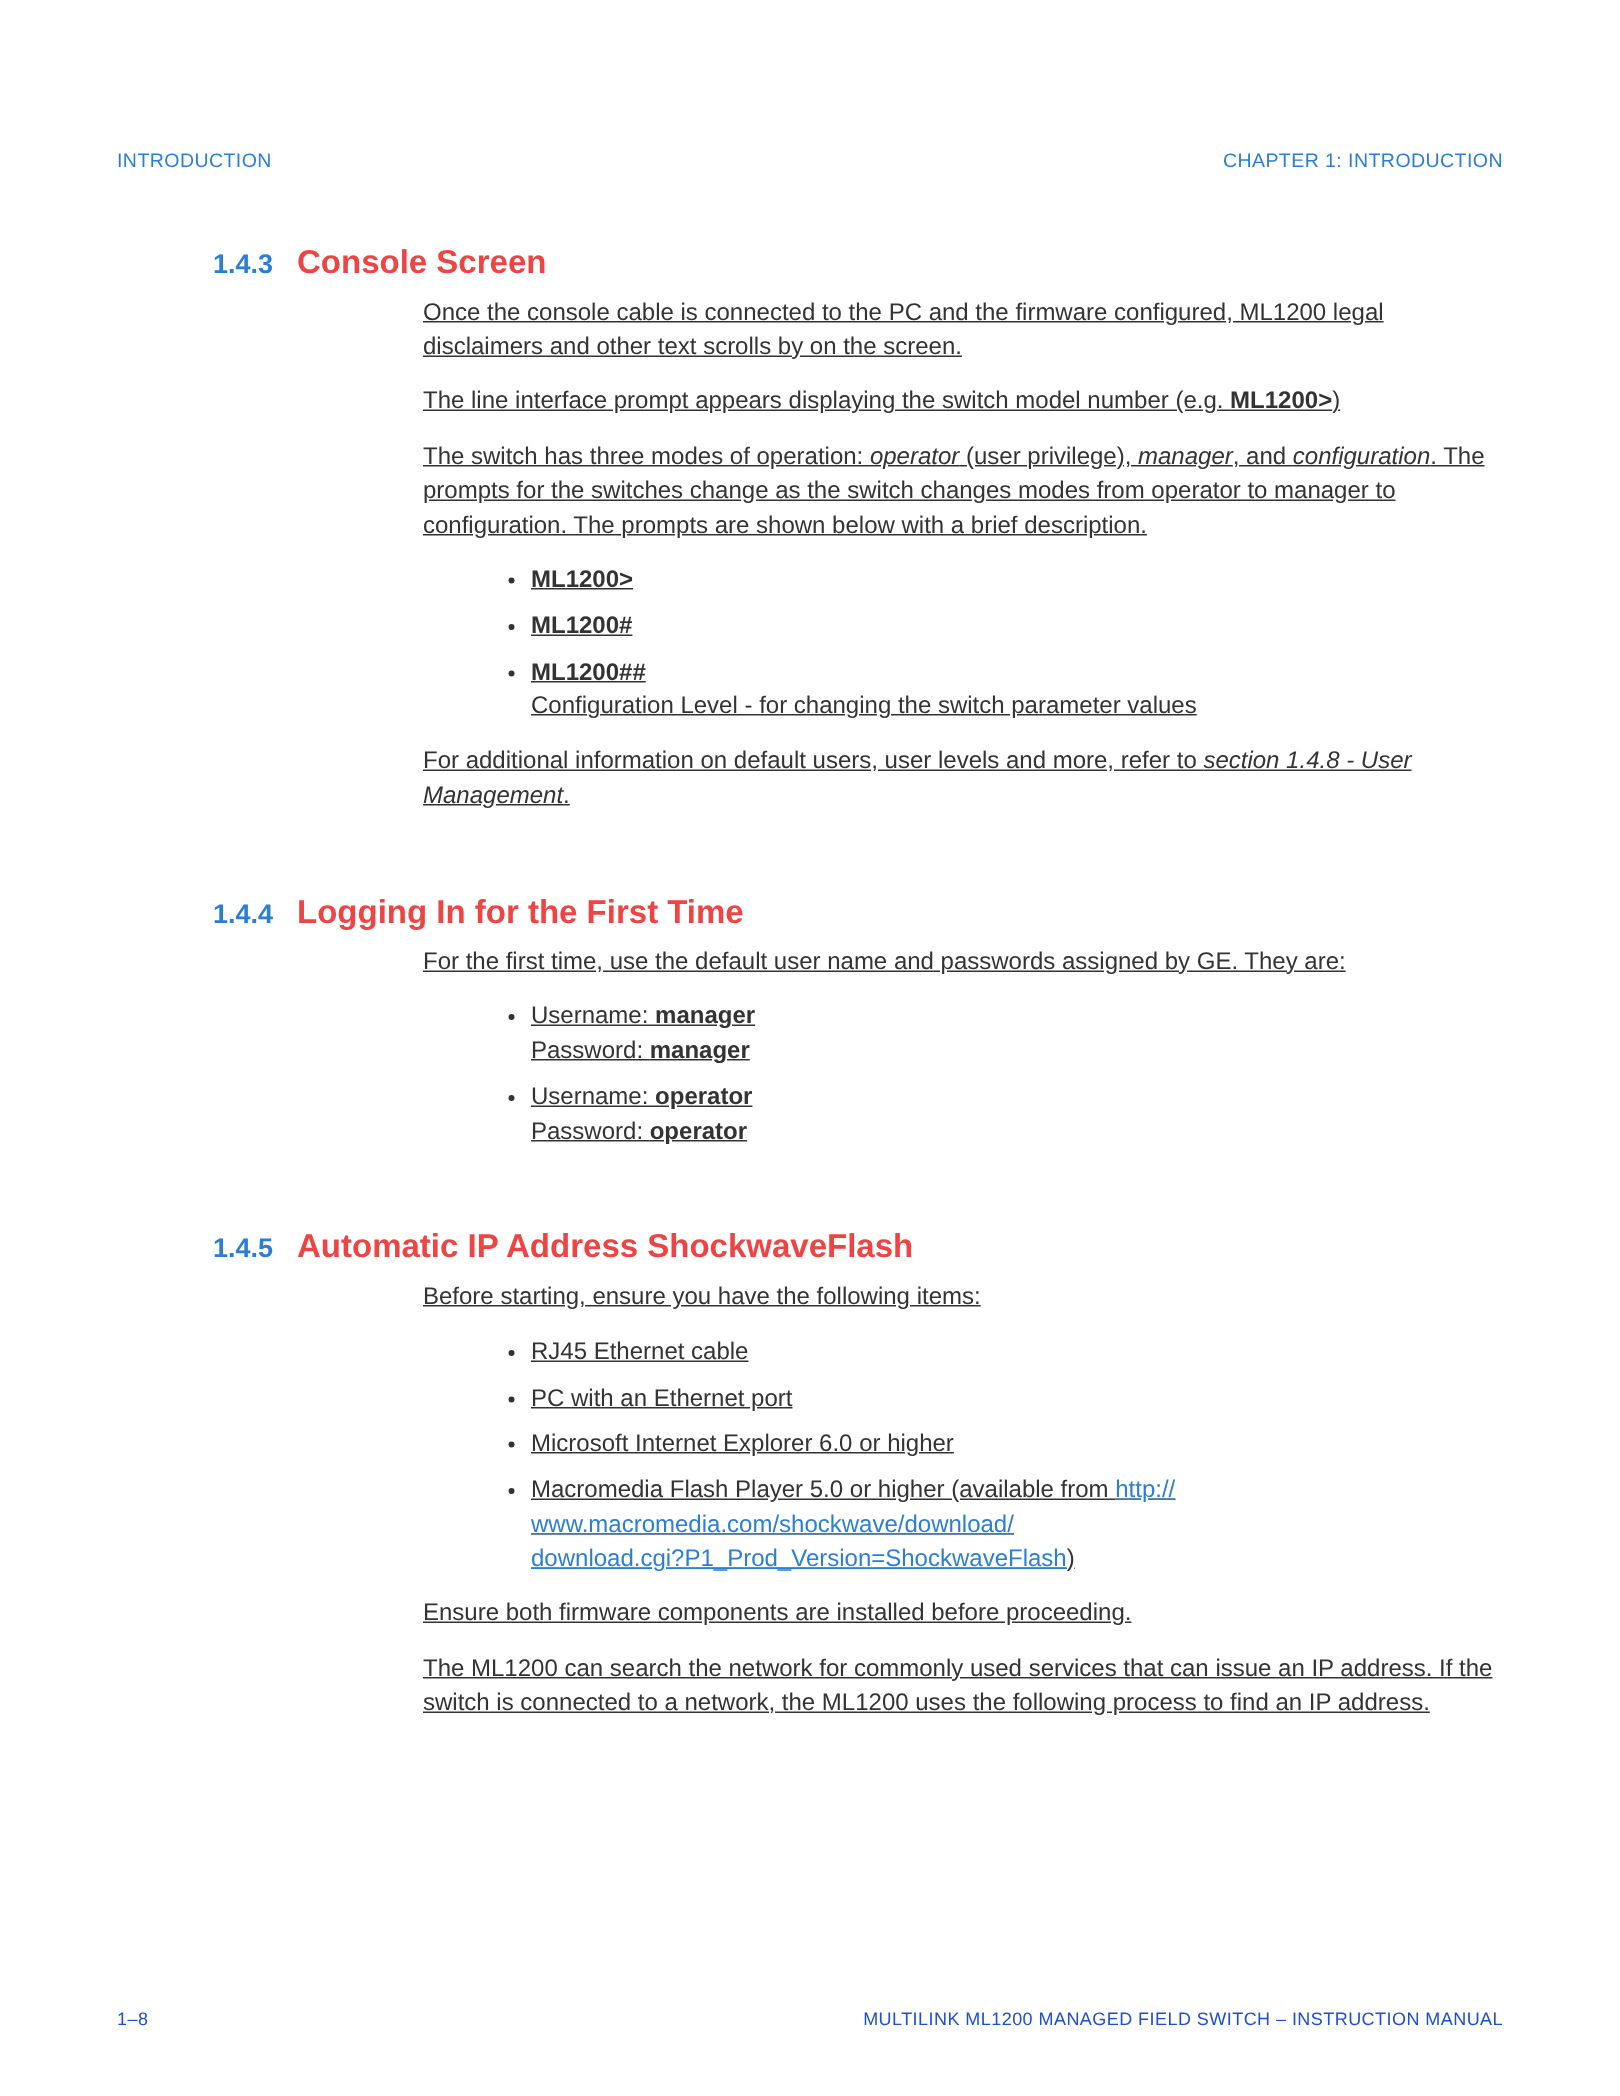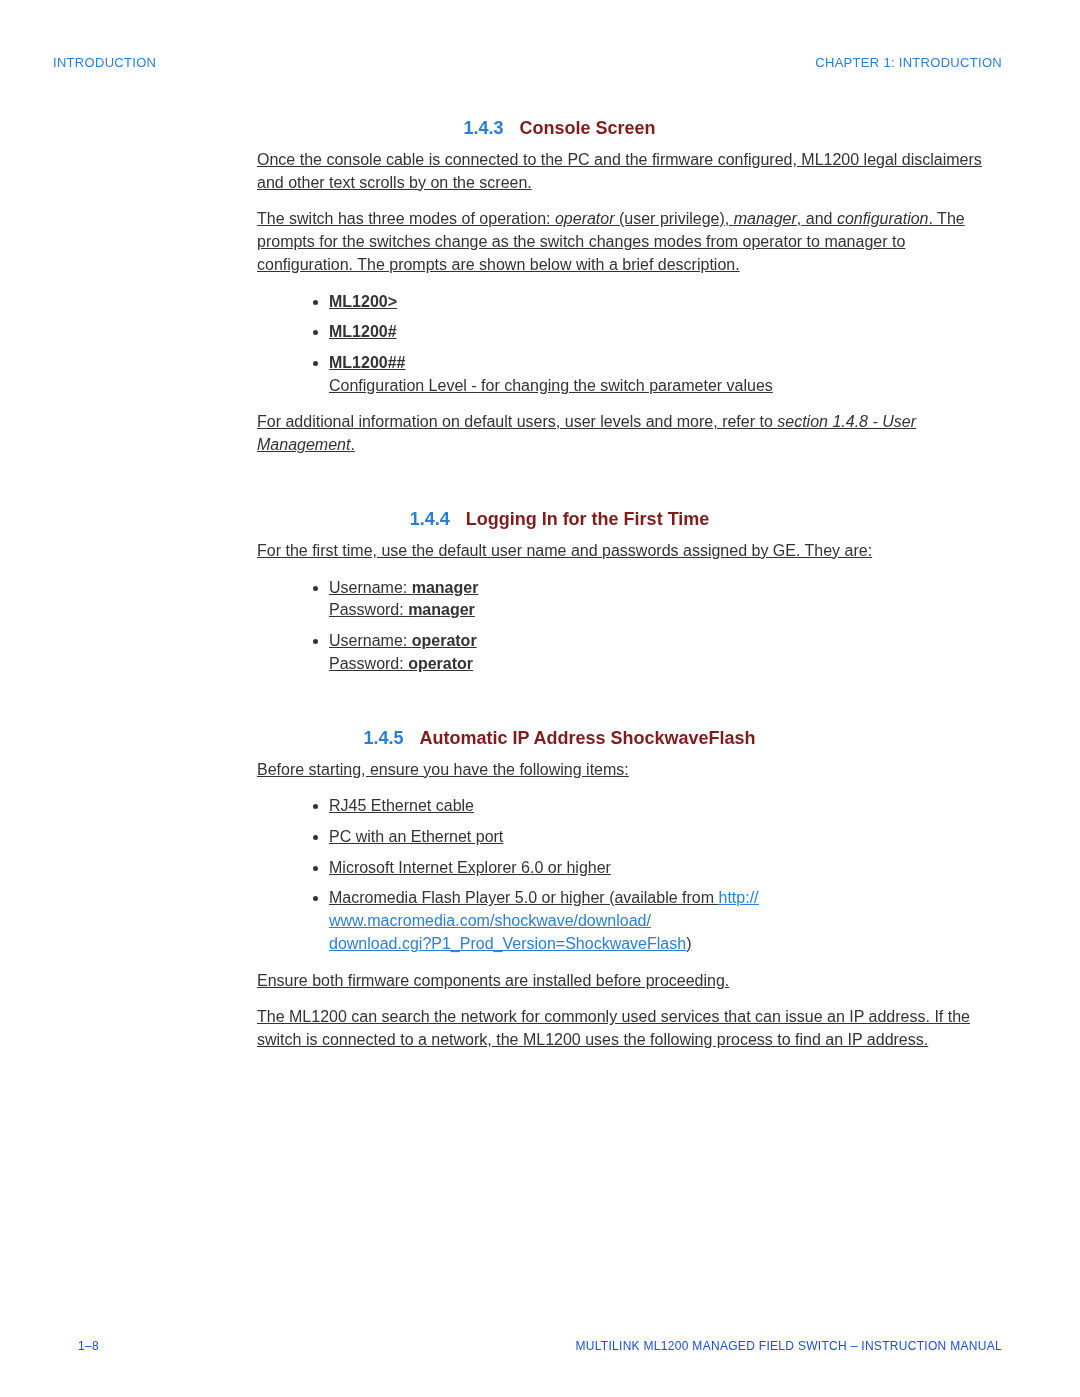--- a/index.html
+++ b/index.html
@@ -5,50 +5,50 @@
   * { box-sizing: border-box; margin: 0; padding: 0; }
   body {
     width: 1080px;
     height: 1397px;
     background: #fff;
     font-family: Arial, Helvetica, sans-serif;
     color: #333;
     position: relative;
   }
   .page {
-    padding: 55px 78px 40px 53px;
+    padding: 55px 78px 40px 78px;
+    margin-top: 44px;
   }
   .header-row {
     display: flex;
     justify-content: space-between;
     font-size: 13px;
     color: #2a7fd4;
     letter-spacing: 0.3px;
     margin-bottom: 48px;
   }
   .section {
     margin-bottom: 52px;
   }
   .sec-head {
     display: flex;
     align-items: baseline;
     margin-bottom: 10px;
-    justify-content: center;
   }
   .sec-num {
     width: 120px;
     padding-left: 64px;
     color: #2a7fd4;
     font-weight: bold;
     font-size: 18px;
   }
   .sec-title {
-    color: #7f1d1d;
+    color: #ef4444;
     font-weight: bold;
-    font-size: 18px;
+    font-size: 22px;
   }
   .body-col {
     margin-left: 204px;
     font-size: 16px;
     line-height: 1.42;
     color: #333;
     text-decoration: underline;
   }
   .body-col p { margin-bottom: 14px; }
   ul.bul {
@@ -83,20 +83,23 @@
     <span>CHAPTER 1:  INTRODUCTION</span>
   </div>
 
   <div class="section">
     <div class="sec-head">
       <div class="sec-num">1.4.3</div>
       <div class="sec-title">Console Screen</div>
     </div>
     <div class="body-col">
       <p>Once the console cable is connected to the PC and the firmware configured, ML1200 legal disclaimers and other text scrolls by on the screen.</p>
+      <p>
+        <span>The line interface prompt appears displaying the switch model number (e.g. </span><b>ML1200&gt;</b><span>)</span>
+      </p>
       <p>
         <span>The switch has three modes of operation: </span><i>operator</i><span> (user privilege), </span><i>manager</i><span>, and </span><i>configuration</i><span>. The prompts for the switches change as the switch changes modes from operator to manager to configuration. The prompts are shown below with a brief description.</span>
       </p>
       <ul class="bul">
         <li>
           <b>ML1200&gt;</b>
         </li>
         <li>
           <b>ML1200#</b>
         </li>

